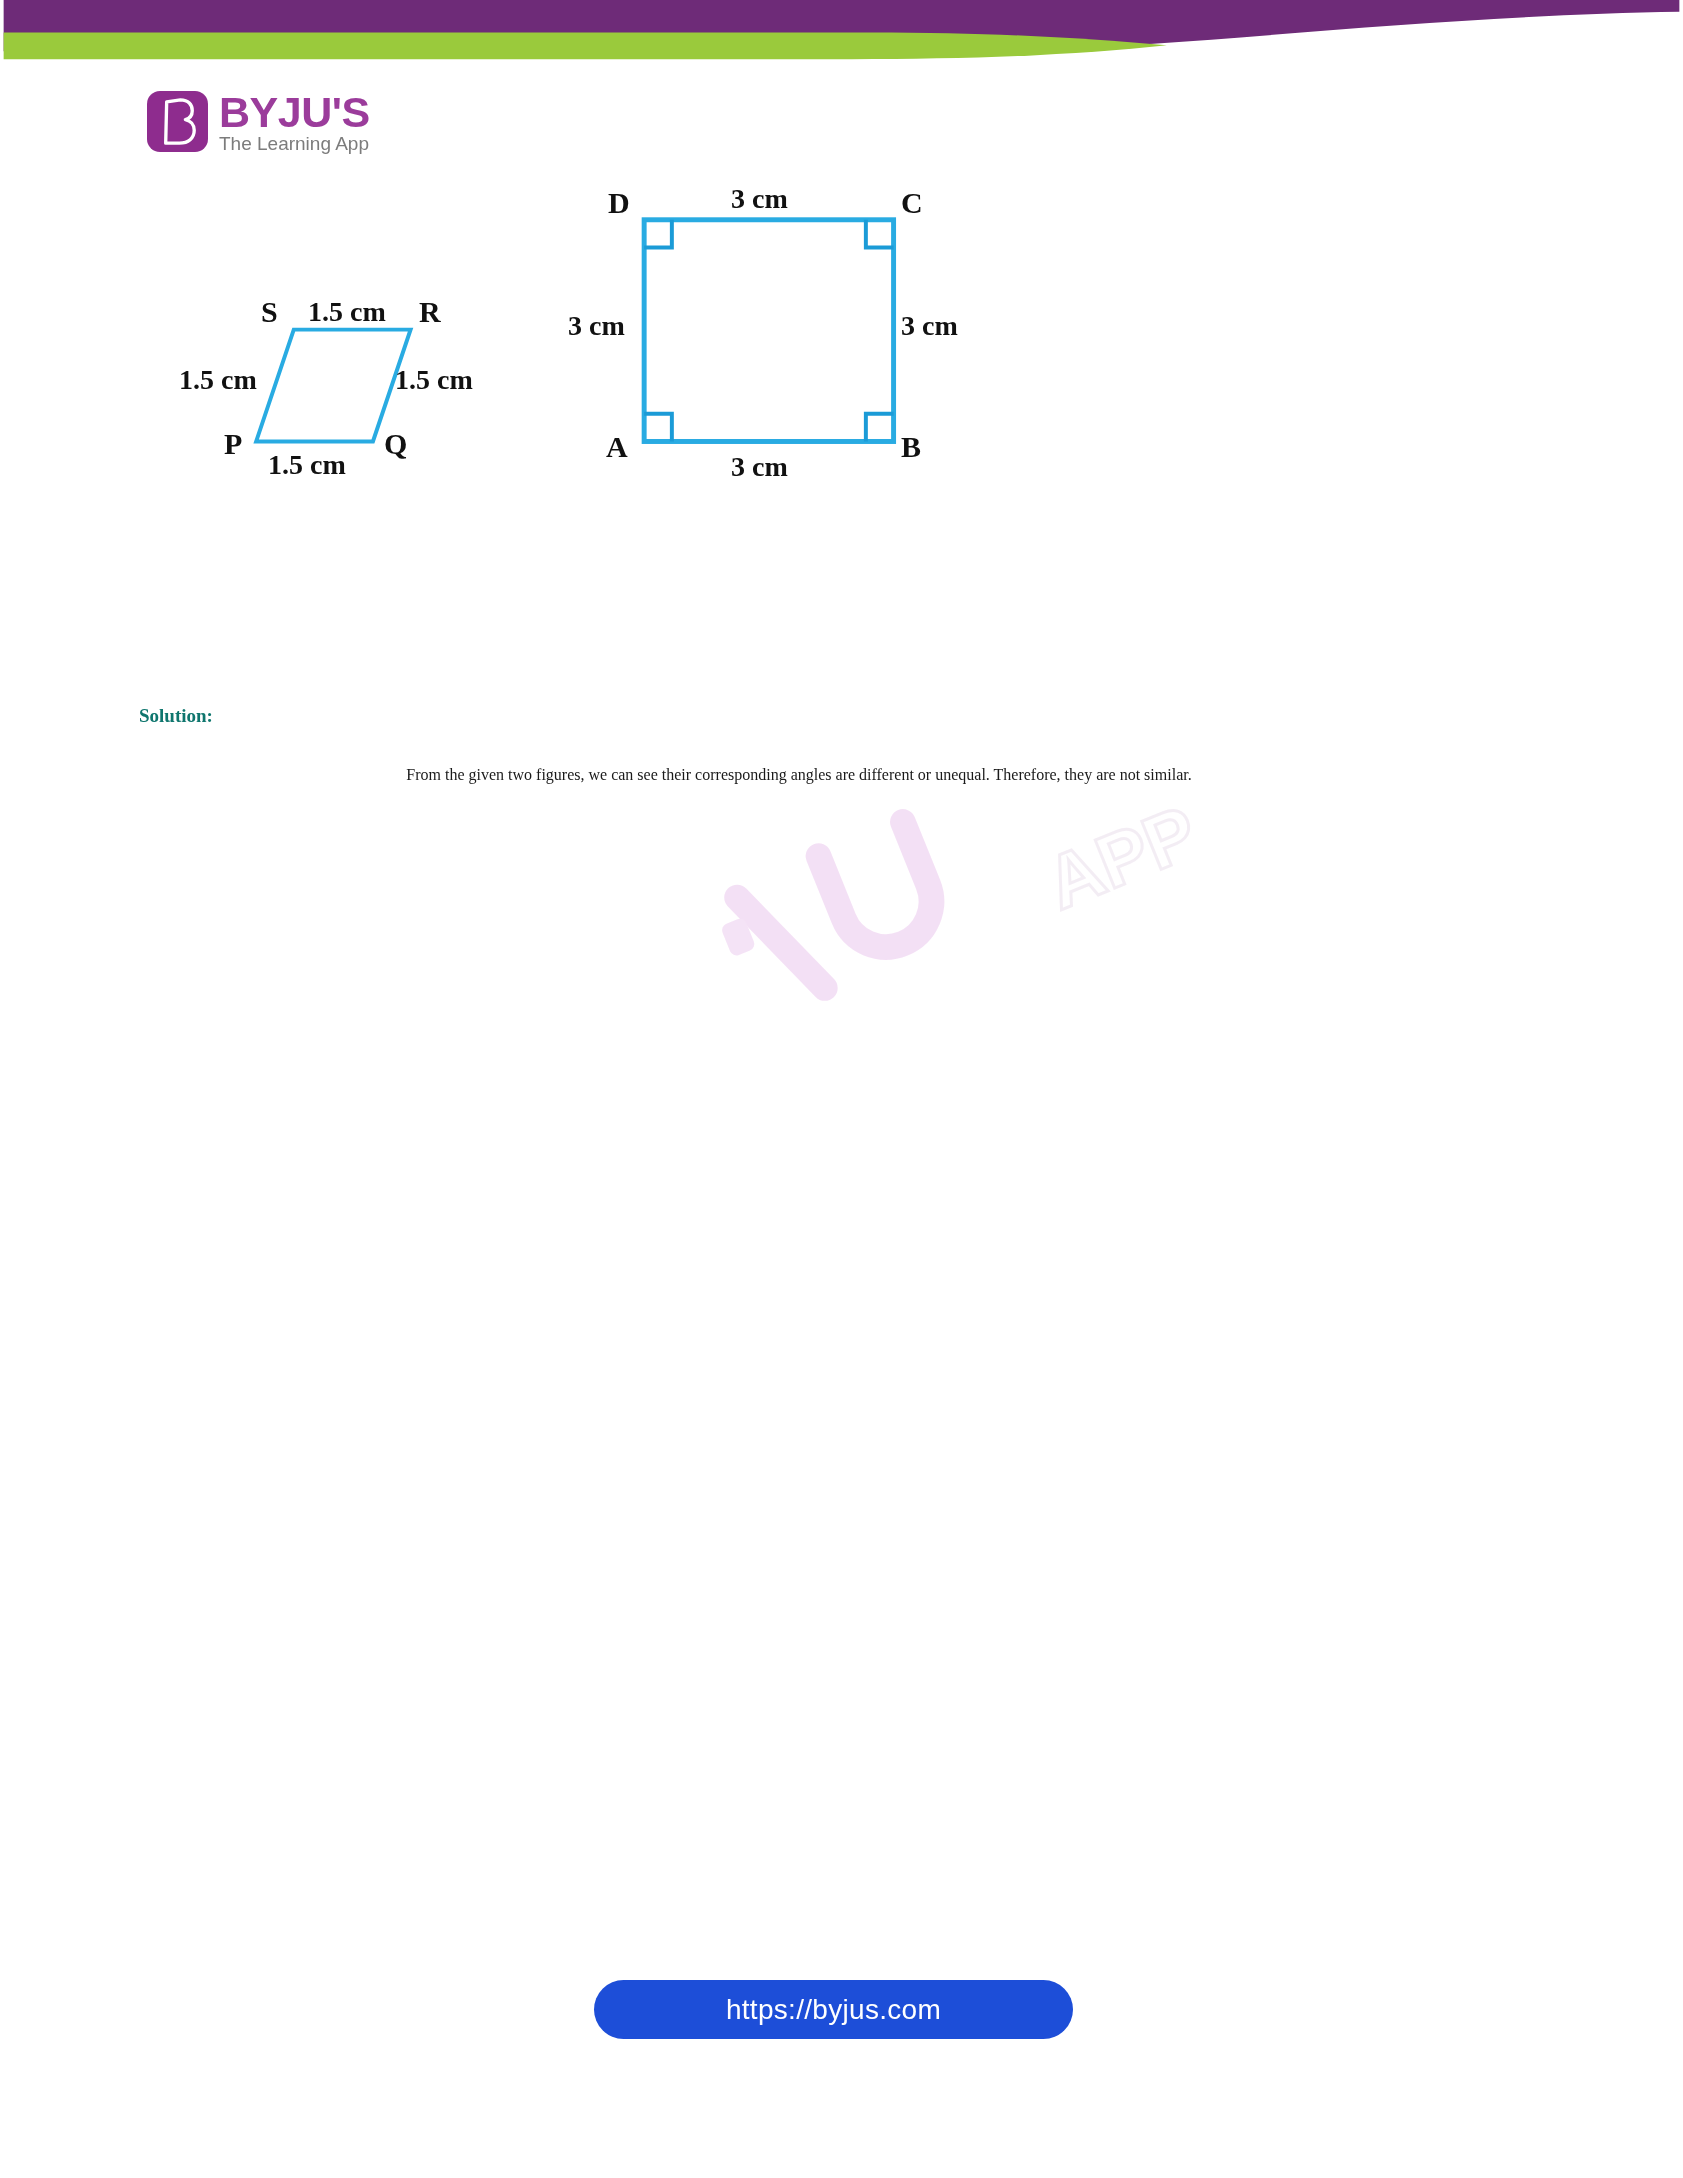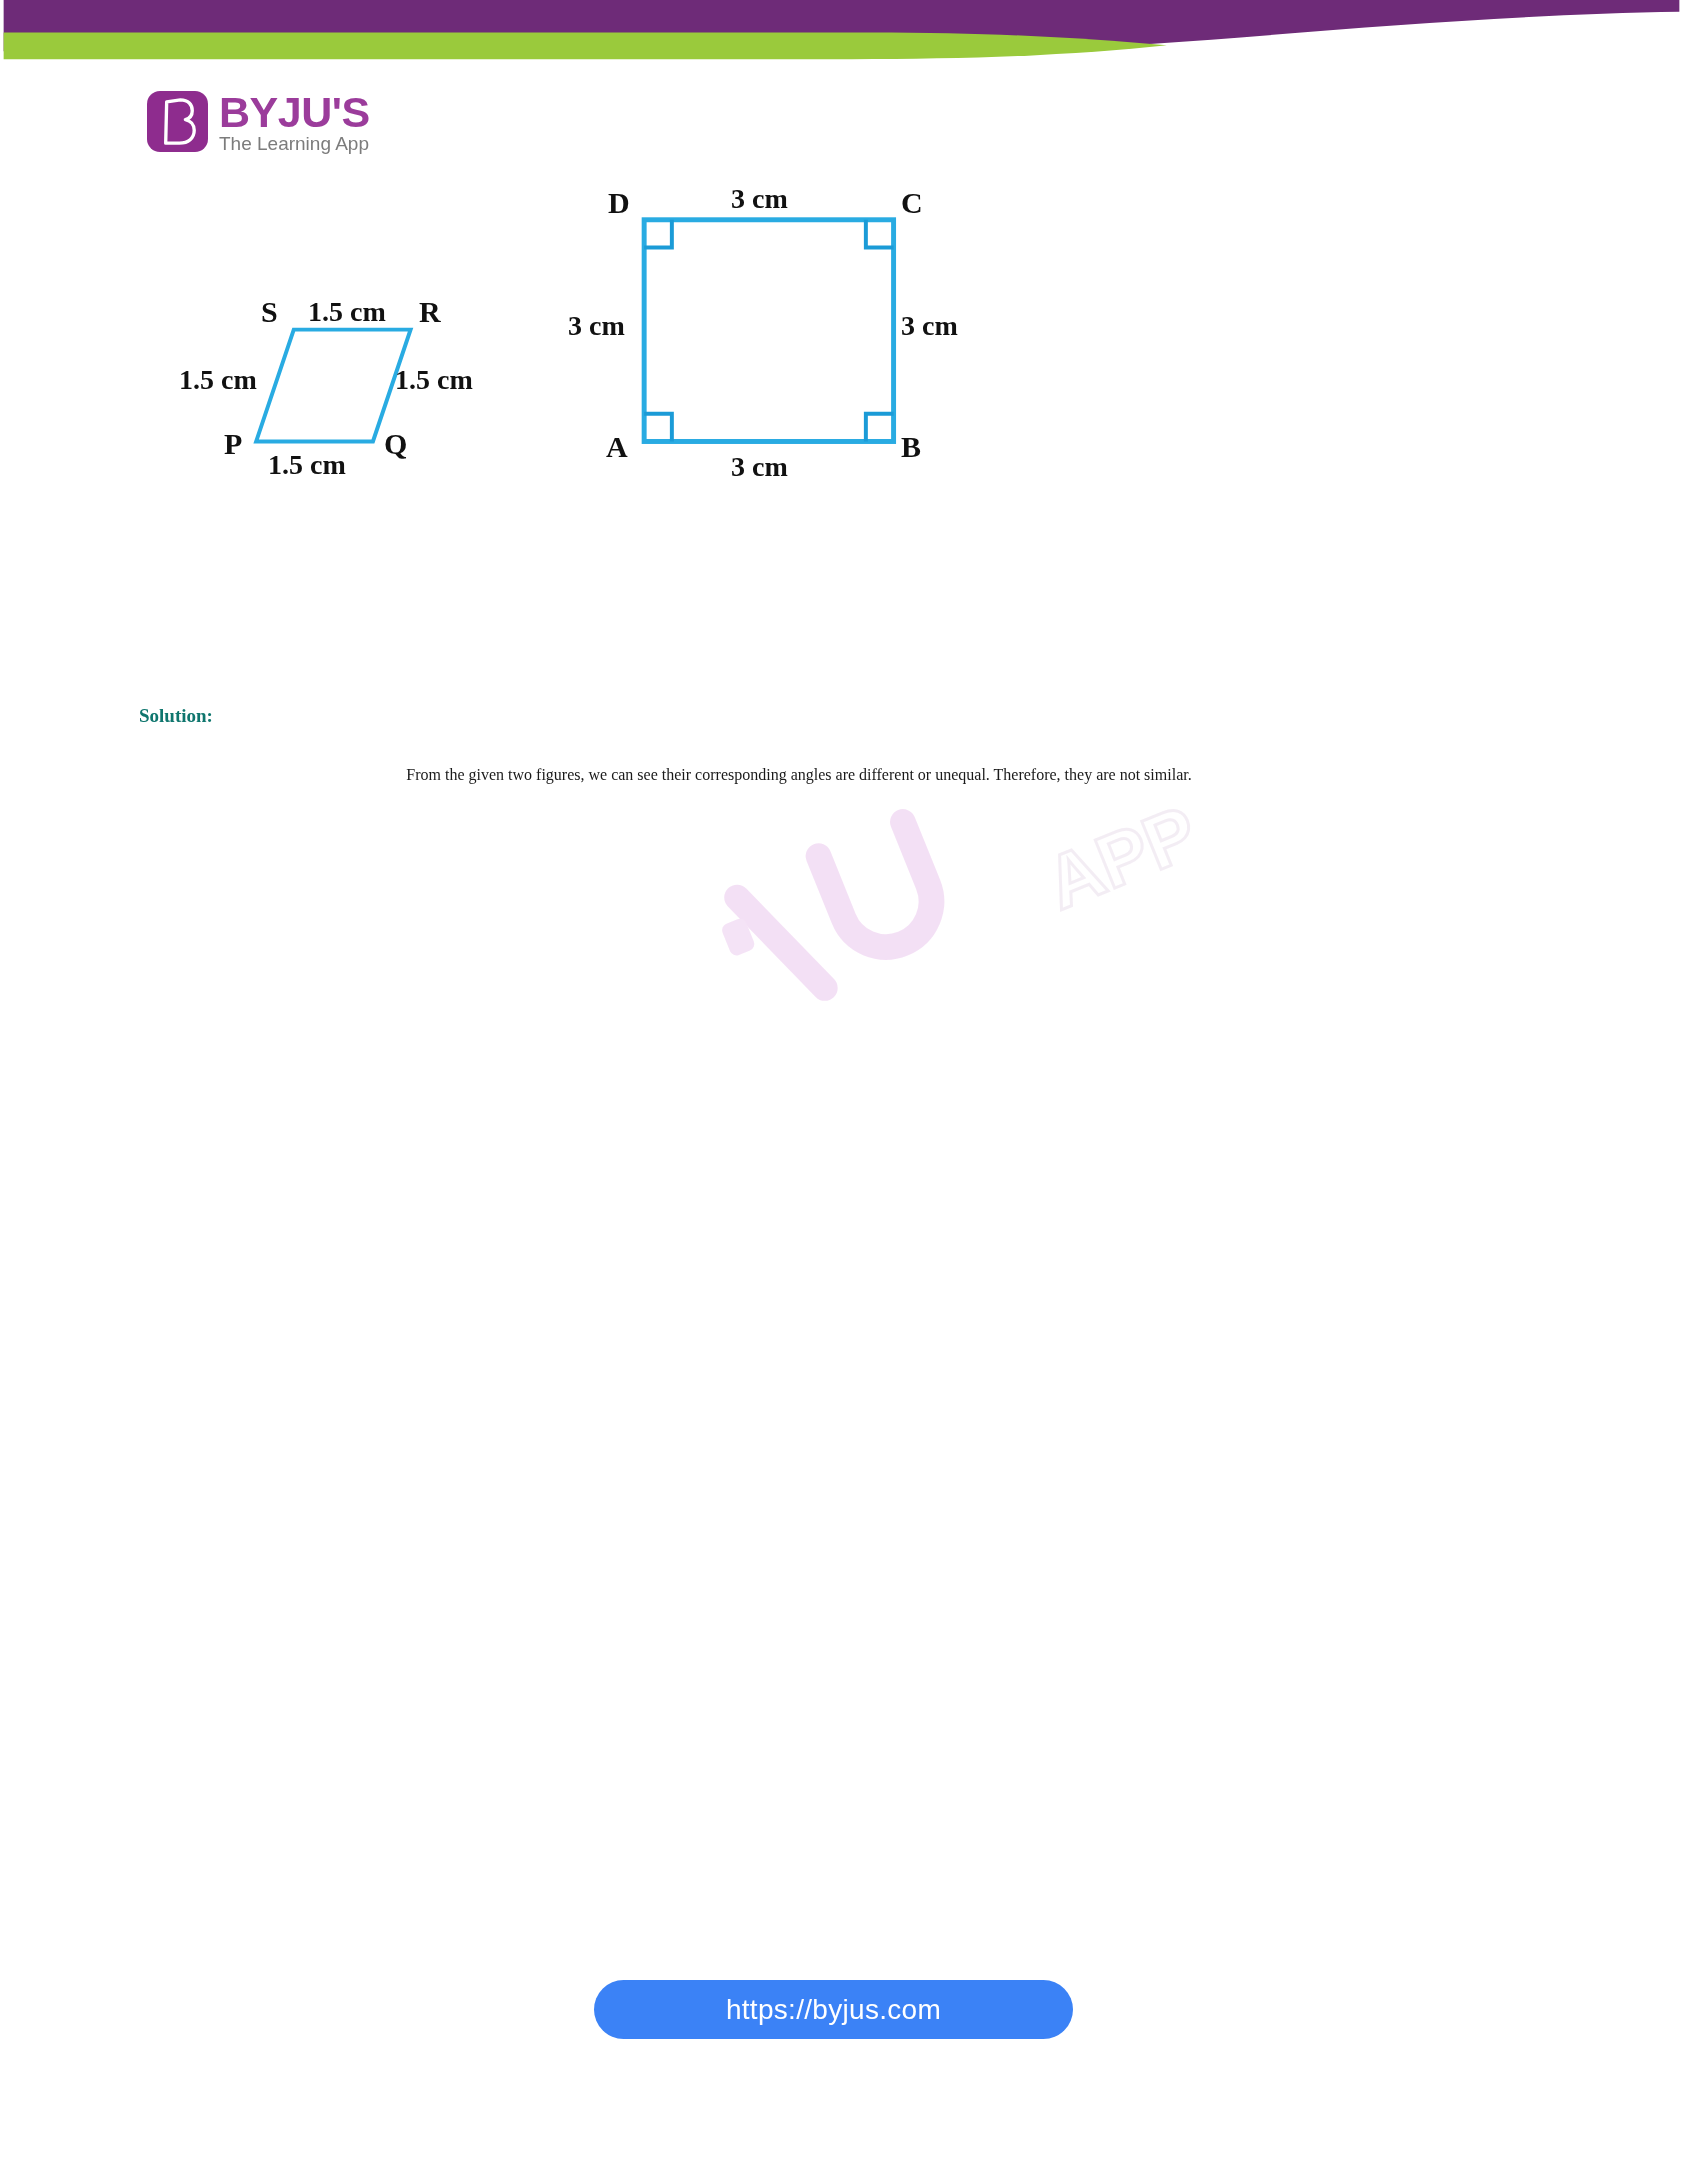--- a/index.html
+++ b/index.html
@@ -149,21 +149,21 @@
   }
 
   
   .footer-pill {
     position: absolute;
     left: 594px;
     top: 1980px;
     width: 479px;
     height: 59px;
     border-radius: 30px;
-    background: #3b82f6;
+    background: #1d4ed8;
     display: flex;
     align-items: center;
     justify-content: center;
   }
   .footer-pill-text {
     font-family: "Liberation Sans", sans-serif;
     font-size: 28px;
     color: #ffffff;
     letter-spacing: 0.3px;
   }

